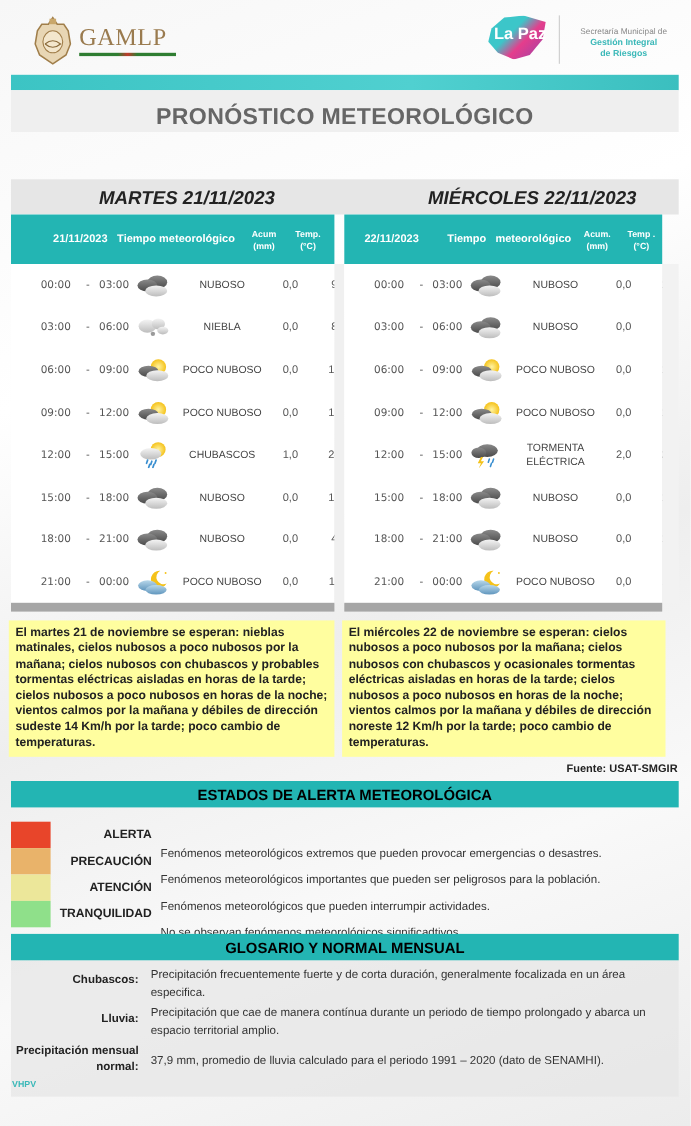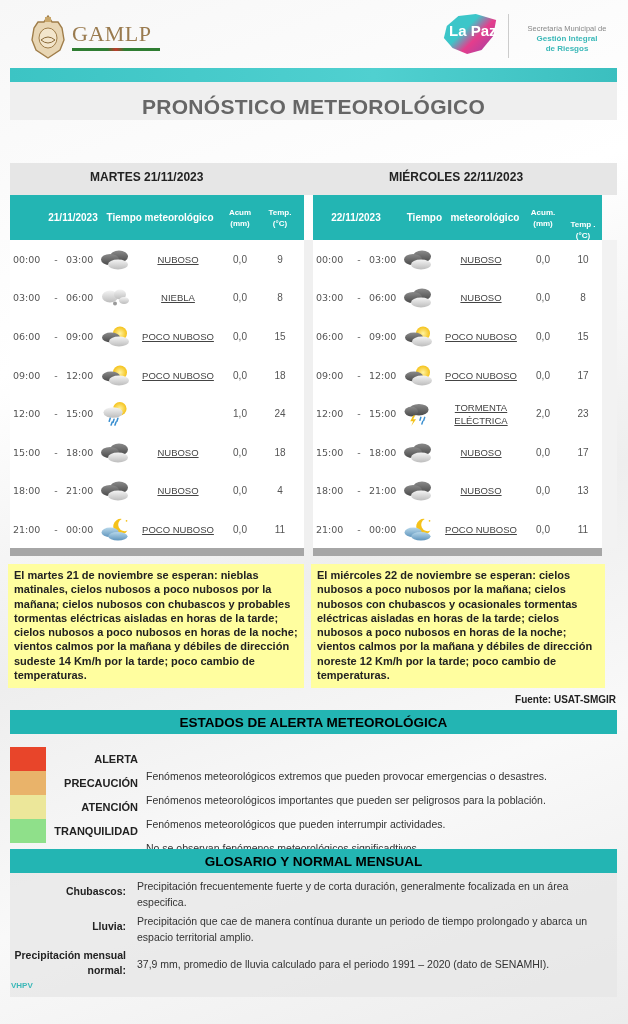--- a/index.html
+++ b/index.html
@@ -34,38 +34,38 @@
     display: flex; align-items: center; justify-content: center; }
   .title-bar span { font-size: 21px; font-weight: bold; color: #666; letter-spacing: 0.3px; margin-top: 12px; }
 
   .subtitle { position: absolute; left: 10px; top: 120px; width: 607px; height: 42px;
     display: flex; align-items: center; justify-content: center; }
   .subtitle .pin { width: 20px; height: 30px; margin-right: 18px; }
   .subtitle span { font-size: 25px; font-weight: bold; color: #28b5b5; letter-spacing: 0.4px; }
 
   
   .days-band { position: absolute; left: 10px; top: 163px; width: 607px; height: 32px; background: #e6e6e6; }
-  .day-label { position: absolute; top: 170px; font-size: 12px; font-weight: bold; color: #222; }
+  .day-label { position: absolute; top: 170px; font-size: 17px; font-weight: bold; color: #222; font-style: italic; }
 
   .table { position: absolute; top: 195px; background: #fff; }
   .table.left { left: 10px; width: 294px; }
   .table.right { left: 313px; width: 289px; }
   .sep-v { position: absolute; left: 304px; top: 240px; width: 9px; height: 308px; background: #f0f0f0; }
   .right-edge { position: absolute; left: 602px; top: 240px; width: 15px; height: 308px; background: #f2f2f2; }
 
   .thead { height: 45px; background: #23b5b3; color: #fff; position: relative; font-weight: bold; }
   .thead .h { position: absolute; top: 0; height: 45px; display: flex; align-items: center; justify-content: center; text-align: center; }
   .thead .h.date { font-size: 10px; }
   .thead .h.tiempo { font-size: 10px; }
   .thead .h.small { font-size: 8px; line-height: 11px; }
 
-  .row { height: 38.6px; position: relative; font-size: 10px; color: #555; }
+  .row { height: 38.6px; position: relative; font-size: 10px; color: #555; margin-left: 24px; }
   .row .c { position: absolute; top: 0; height: 38.6px; display: flex; align-items: center; justify-content: center; text-align: center; }
   .row .time { font-family: "DejaVu Sans", sans-serif; font-size: 9.5px; color: #555; justify-content: flex-start; }
-  .row .desc { font-size: 9.5px; line-height: 13px; color: #444; text-decoration: underline; }
+  .row .desc { font-size: 9.5px; line-height: 13px; color: #444; }
   .row .icon { width: 34px; }
 
   .gray-band { position: absolute; top: 548px; height: 8px; background: #a6a6a6; }
 
   .summary { position: absolute; top: 564px; height: 124px; background: #fffe9f; padding: 4px 6px;
     font-size: 11px; font-weight: bold; color: #222; line-height: 14.3px; }
   .summary.left { left: 8px; width: 296px; }
   .summary.right { left: 311px; width: 294px; }
 
   .fuente { position: absolute; left: 480px; top: 694px; width: 136px; text-align: right; font-size: 10px; font-weight: bold; color: #222; }
@@ -242,20 +242,21 @@
         </div>
         <div class="row">
           <div class="c time" style="left:3px;width:32px;">12:00</div>
           <div class="c time" style="left:41px;width:10px;justify-content:center;">-</div>
           <div class="c time" style="left:56px;width:32px;">15:00</div>
           <div class="c icon" style="left:88px;">
             <svg width="34" height="25">
               <use href="#sym-showers"></use>
             </svg>
           </div>
+          <div class="c desc" style="left:125px;width:86px;">CHUBASCOS</div>
           <div class="c" style="left:212px;width:36px;">1,0</div>
           <div class="c" style="left:252px;width:36px;">24</div>
         </div>
         <div class="row">
           <div class="c time" style="left:3px;width:32px;">15:00</div>
           <div class="c time" style="left:41px;width:10px;justify-content:center;">-</div>
           <div class="c time" style="left:56px;width:32px;">18:00</div>
           <div class="c icon" style="left:88px;">
             <svg width="34" height="25">
               <use href="#sym-cloudy"></use>
@@ -294,21 +295,21 @@
       </div>
   </div>
 
   <div class="sep-v"></div>
 
   <div class="table right">
     <div class="thead">
       <div class="h date" style="left:0;width:86px;">22/11/2023</div>
       <div class="h tiempo" style="left:88px;width:124px;white-space:pre;">Tiempo   meteorológico</div>
       <div class="h small" style="left:212px;width:36px;">Acum. (mm)</div>
-      <div class="h small" style="left:252px;width:36px;margin-top:12px;">Temp . (°C)</div>
+      <div class="h small" style="left:252px;width:36px;">Temp . (°C)</div>
     </div>
     <div id="rows-right">
         <div class="row">
           <div class="c time" style="left:3px;width:32px;">00:00</div>
           <div class="c time" style="left:41px;width:10px;justify-content:center;">-</div>
           <div class="c time" style="left:56px;width:32px;">03:00</div>
           <div class="c icon" style="left:88px;">
             <svg width="34" height="25">
               <use href="#sym-cloudy"></use>
             </svg>

